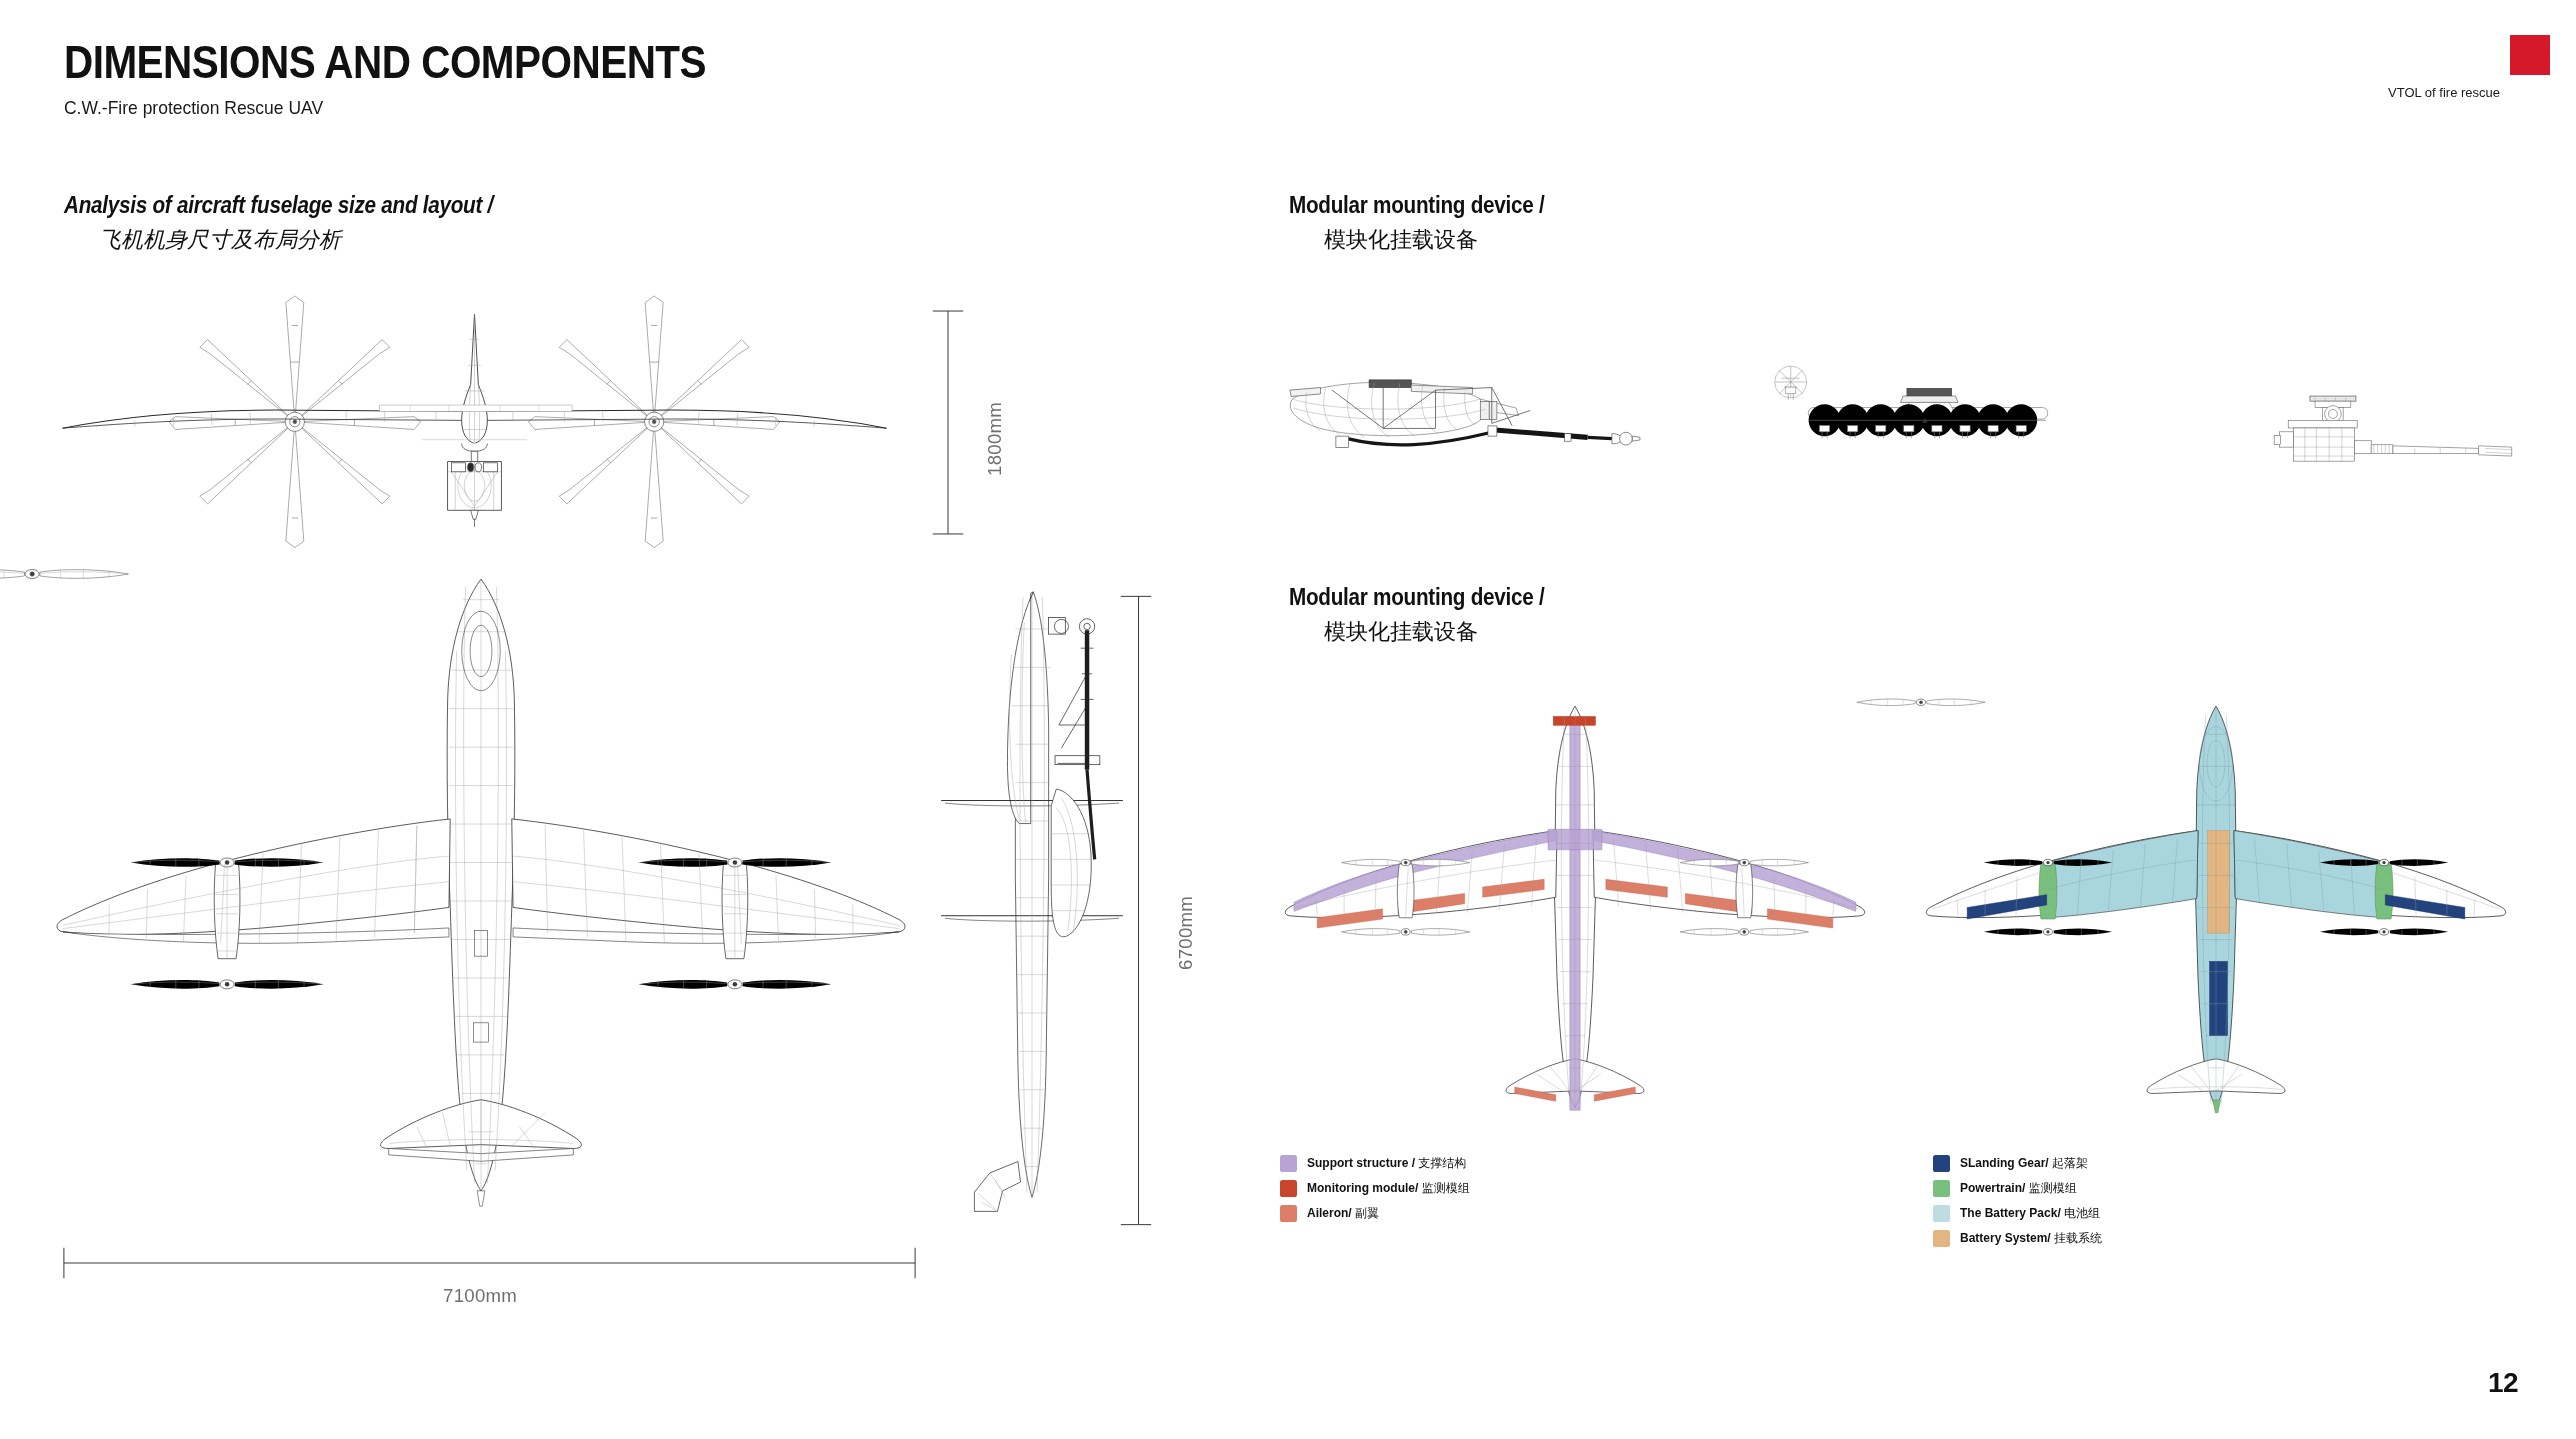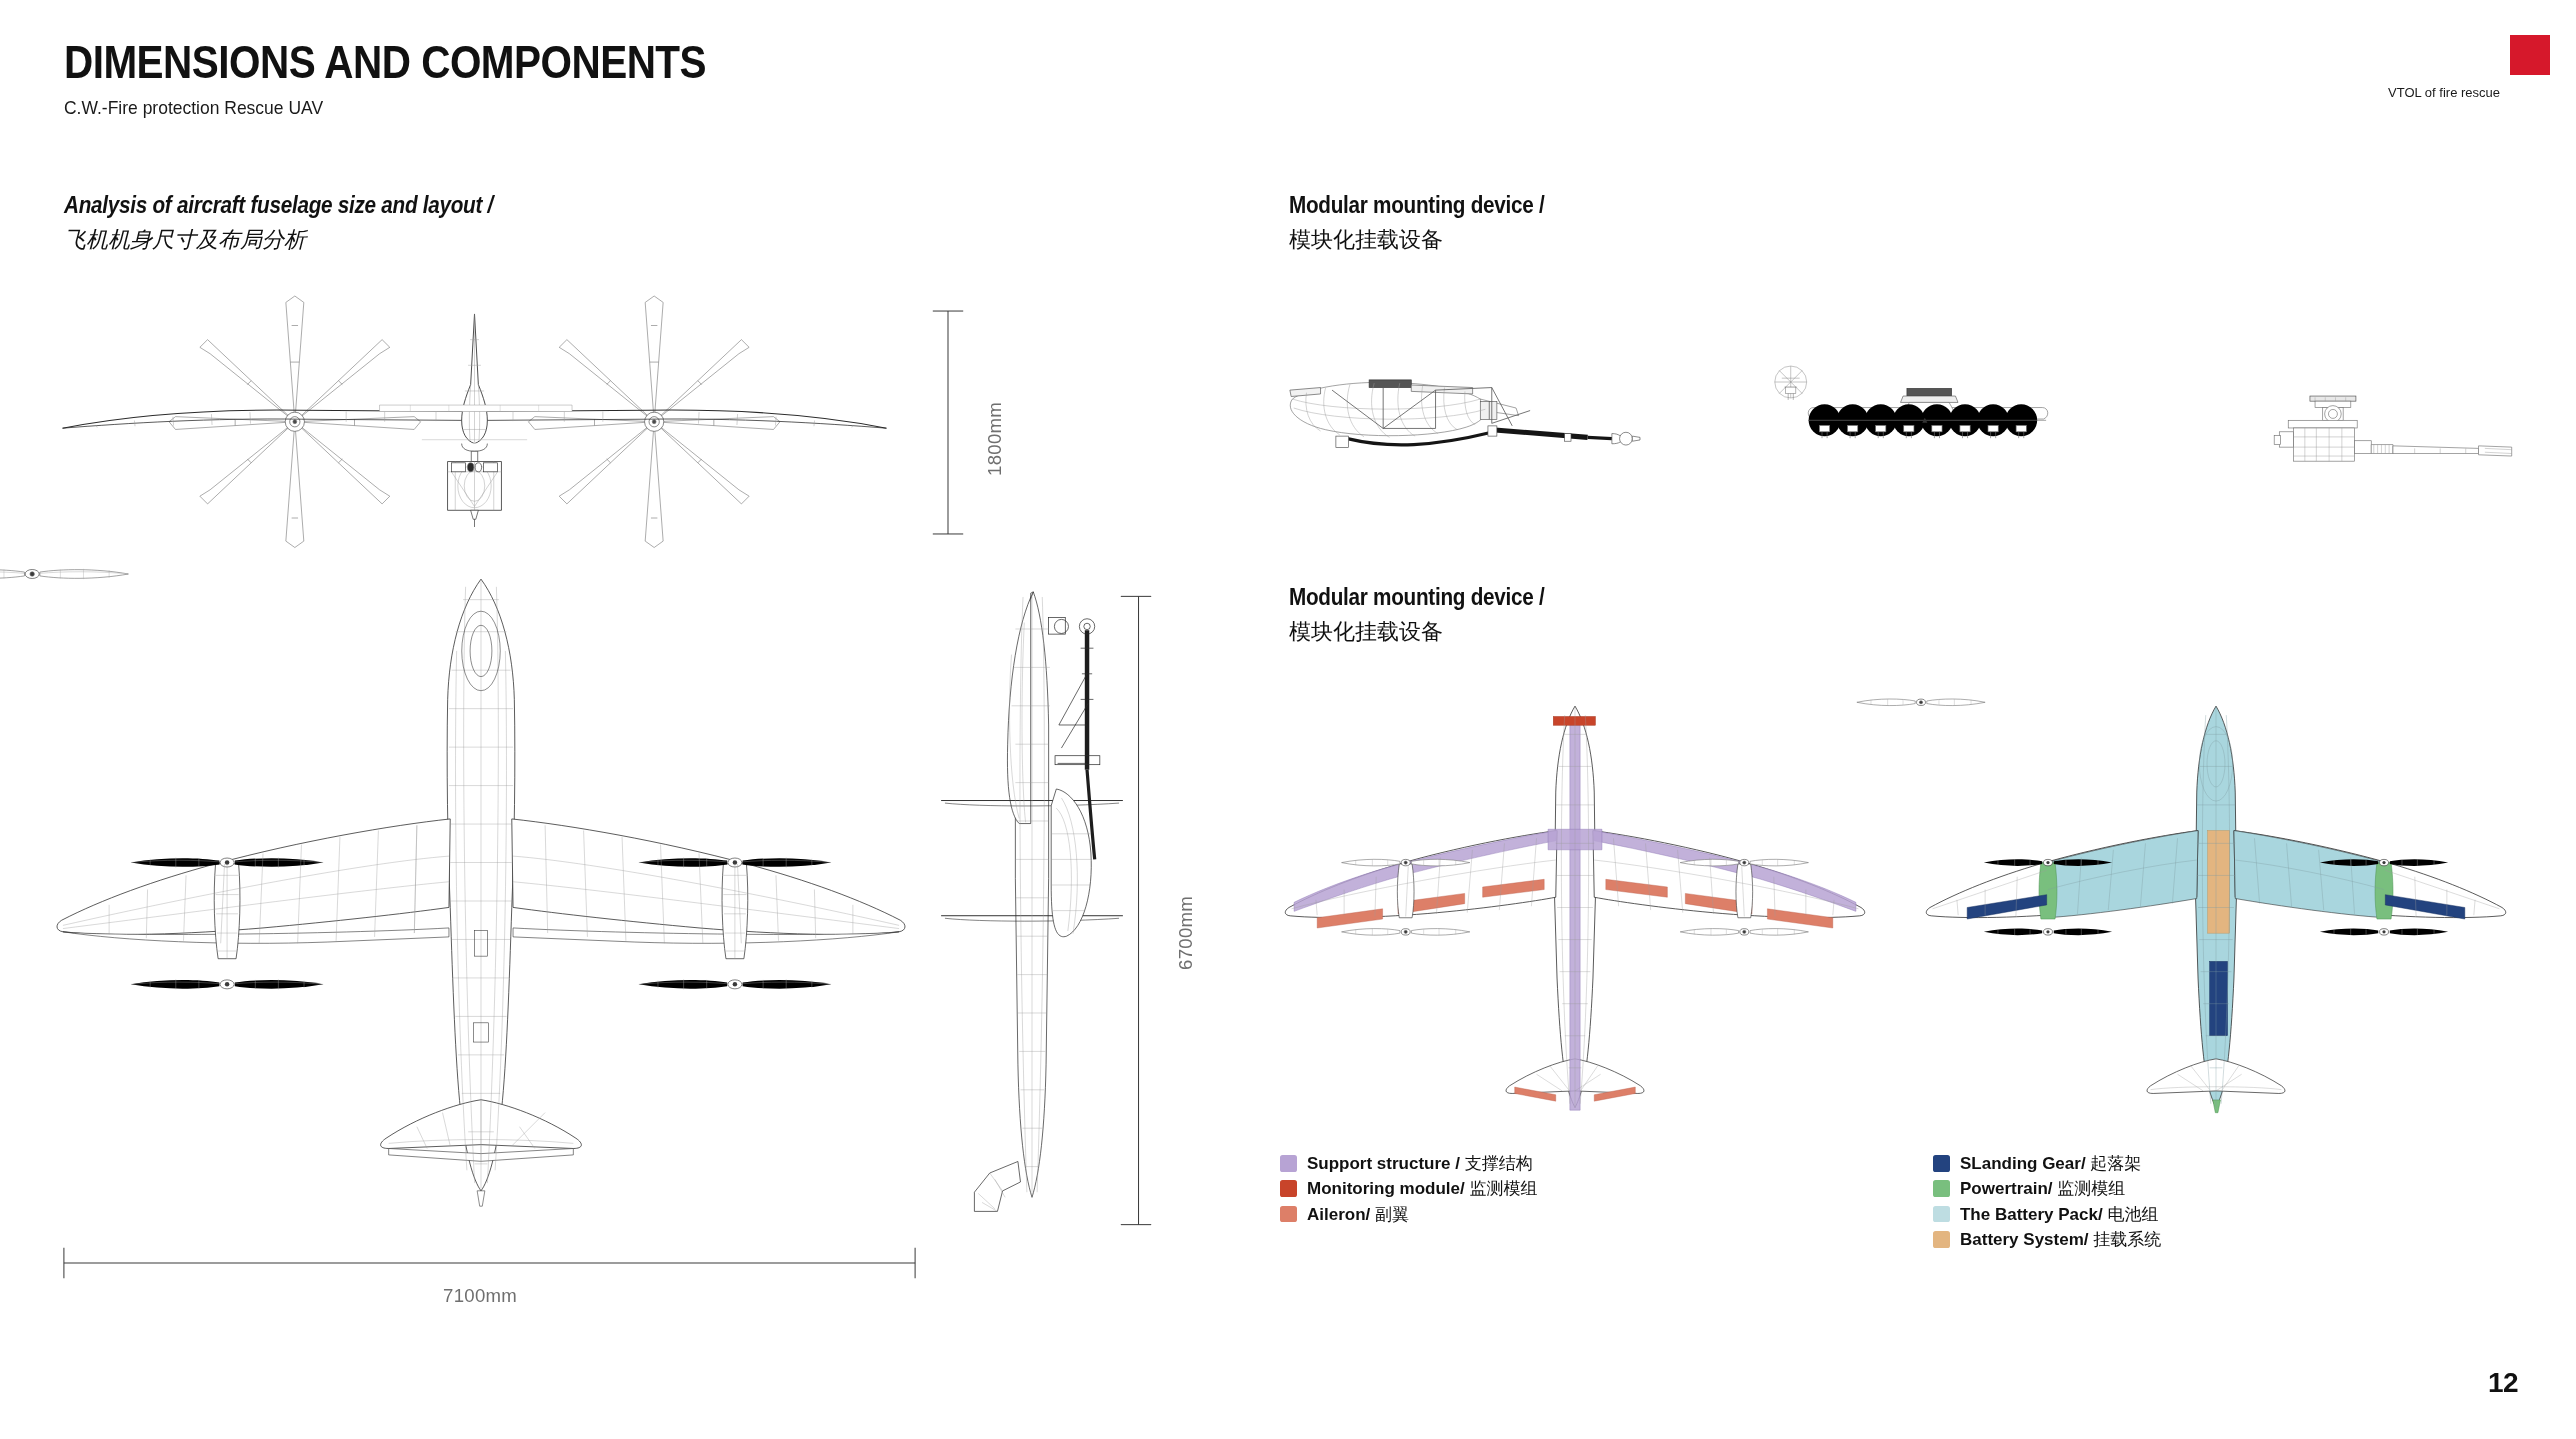--- a/index.html
+++ b/index.html
@@ -28,31 +28,32 @@
 
   
   .sec-head{white-space:nowrap;}
   .sec-head .en{
     font-size:23px;font-weight:800;letter-spacing:-0.3px;display:block;
     transform:scaleX(.9);transform-origin:left center;
   }
   .sec-head .cn{
     font-size:22px;font-weight:400;display:block;margin-top:6.4px;
     font-family:"DejaVu Sans",sans-serif;
+    margin-left:35px;
   }
   .dim-label{
     color:#6f6f6f;font-size:18.6px;letter-spacing:0.3px;white-space:nowrap;
   }
   .dim-label.vert{transform:rotate(-90deg);transform-origin:left top;}
 
   
   .legend{display:flex;flex-direction:column;gap:8.3px;}
   .legend-item{display:flex;align-items:center;gap:10.3px;white-space:nowrap;}
   .swatch{width:16.7px;height:16.7px;border-radius:2.6px;flex:0 0 auto;}
-  .legend-text{font-size:17px;line-height:1;}
+  .legend-text{font-size:12px;line-height:1;}
   .legend-text b{font-weight:800;}
   .legend-text .cn{font-family:"DejaVu Sans",sans-serif;font-weight:400;}
 
   svg{display:block;overflow:visible;}
 </style>
 </head>
 <body>
 
 <div class="abs" id="page-title">DIMENSIONS AND COMPONENTS</div>
 <div class="abs" id="page-subtitle">C.W.-Fire protection Rescue UAV</div>

